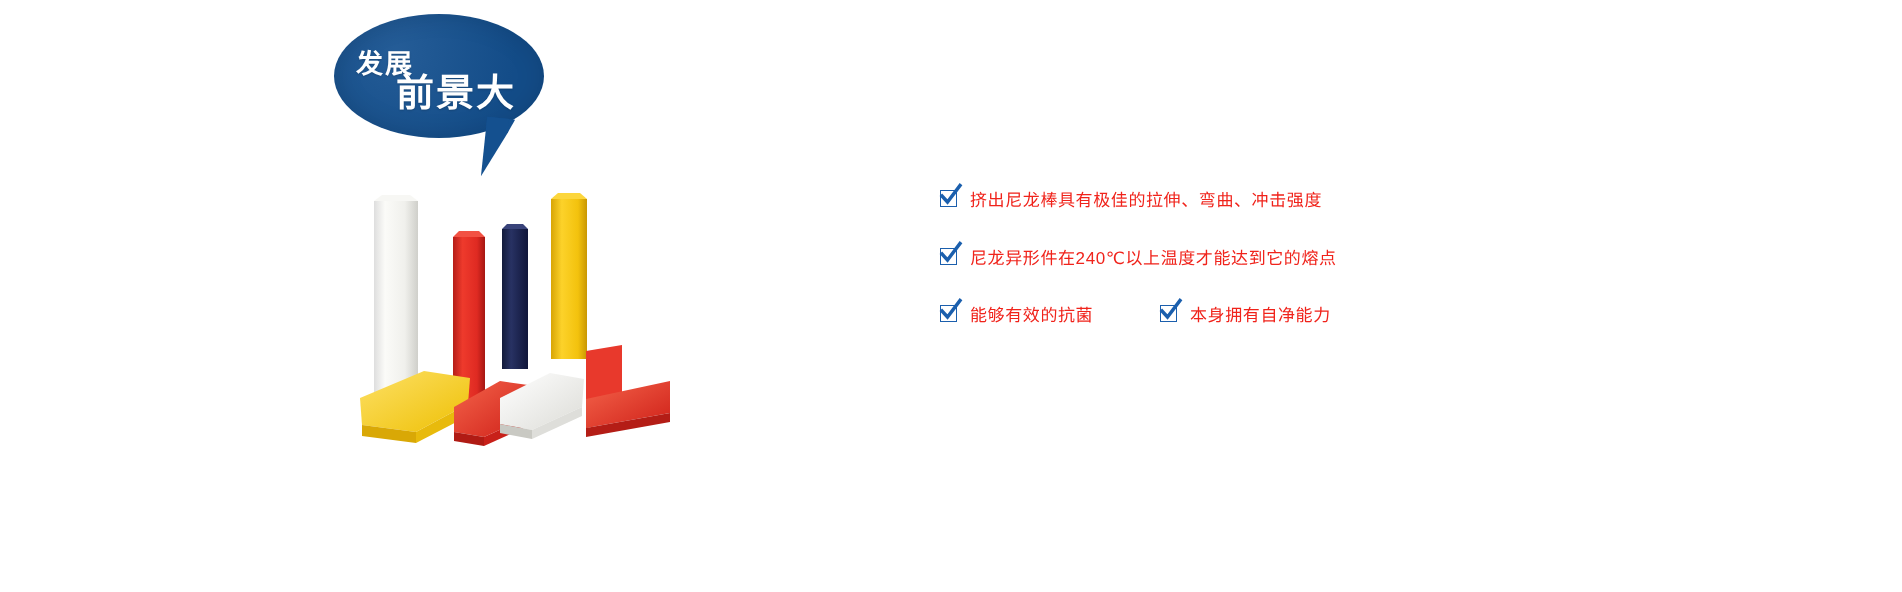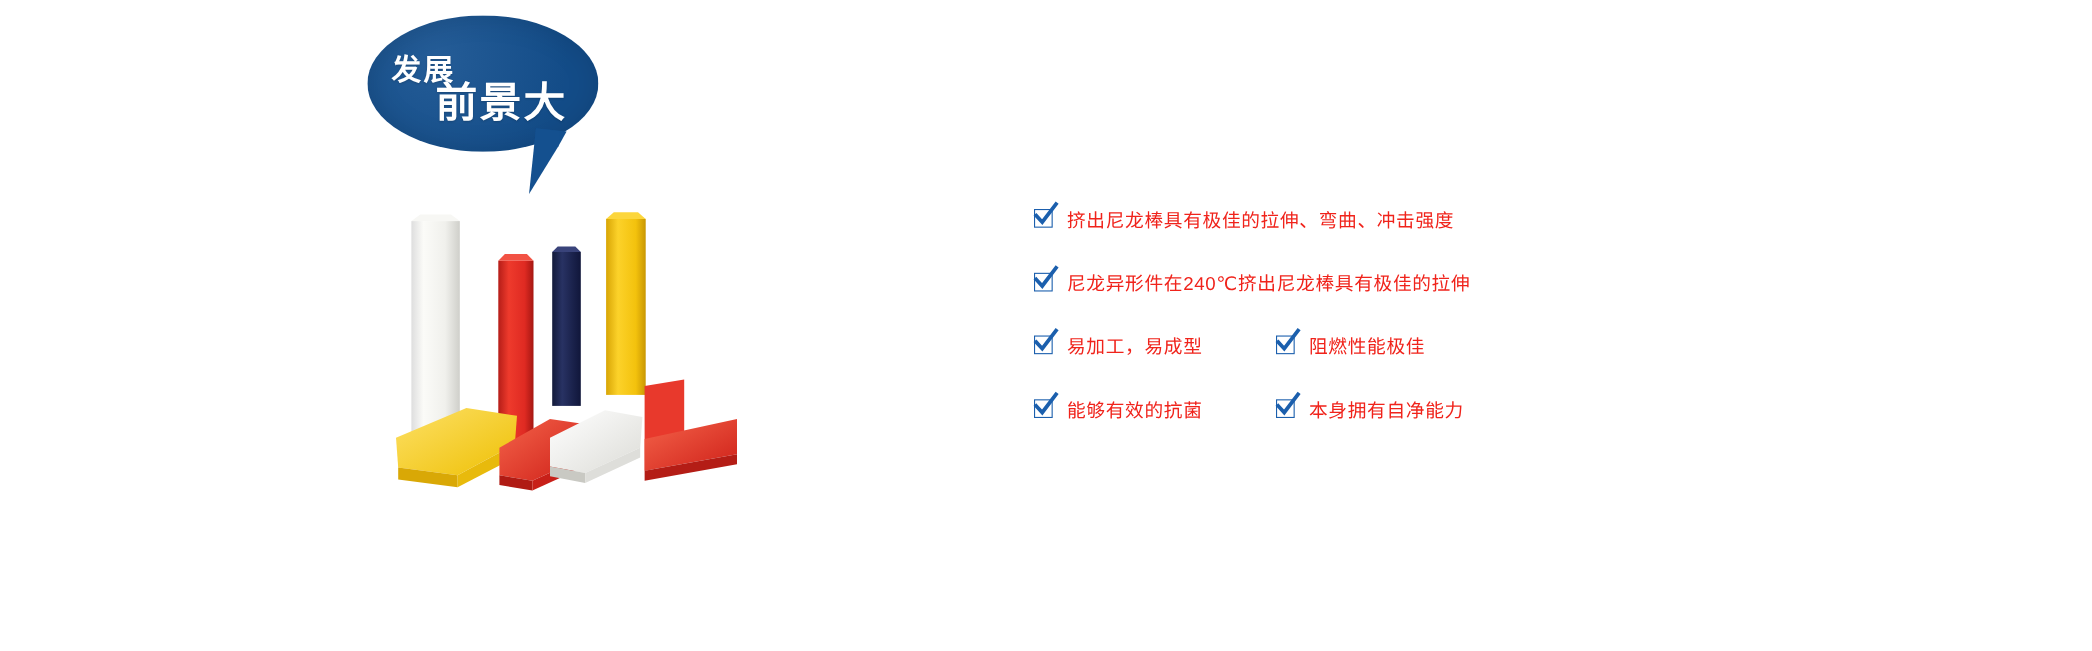--- a/index.html
+++ b/index.html
@@ -184,48 +184,30 @@
     <span class="btxt">挤出尼龙棒具有极佳的拉伸、弯曲、冲击强度</span>
   </div>
       </div>
       <div class="brow">
         <div class="bitem wide">
     <span class="chk">
       <svg viewBox="0 0 24 24" aria-hidden="true">
         <path d="M3 12 L8.5 18 L21 1.5" fill="none" stroke="#1b5fad" stroke-width="3.4" stroke-linecap="square" stroke-linejoin="miter"></path>
       </svg>
     </span>
-    <span class="btxt">尼龙异形件在240℃挤出尼龙棒具有极佳的拉伸</span>
+    <span class="btxt">尼龙异形件在240℃以上温度才能达到它的熔点</span>
   </div>
       </div>
       <div class="brow">
         <div class="bitem col1">
     <span class="chk">
       <svg viewBox="0 0 24 24" aria-hidden="true">
         <path d="M3 12 L8.5 18 L21 1.5" fill="none" stroke="#1b5fad" stroke-width="3.4" stroke-linecap="square" stroke-linejoin="miter"></path>
       </svg>
     </span>
-    <span class="btxt">易加工，易成型</span>
-  </div>
-        <div class="bitem col2">
-    <span class="chk">
-      <svg viewBox="0 0 24 24" aria-hidden="true">
-        <path d="M3 12 L8.5 18 L21 1.5" fill="none" stroke="#1b5fad" stroke-width="3.4" stroke-linecap="square" stroke-linejoin="miter"></path>
-      </svg>
-    </span>
-    <span class="btxt">阻燃性能极佳</span>
-  </div>
-      </div>
-      <div class="brow">
-        <div class="bitem col1">
-    <span class="chk">
-      <svg viewBox="0 0 24 24" aria-hidden="true">
-        <path d="M3 12 L8.5 18 L21 1.5" fill="none" stroke="#1b5fad" stroke-width="3.4" stroke-linecap="square" stroke-linejoin="miter"></path>
-      </svg>
-    </span>
     <span class="btxt">能够有效的抗菌</span>
   </div>
         <div class="bitem col2">
     <span class="chk">
       <svg viewBox="0 0 24 24" aria-hidden="true">
         <path d="M3 12 L8.5 18 L21 1.5" fill="none" stroke="#1b5fad" stroke-width="3.4" stroke-linecap="square" stroke-linejoin="miter"></path>
       </svg>
     </span>
     <span class="btxt">本身拥有自净能力</span>
   </div>

